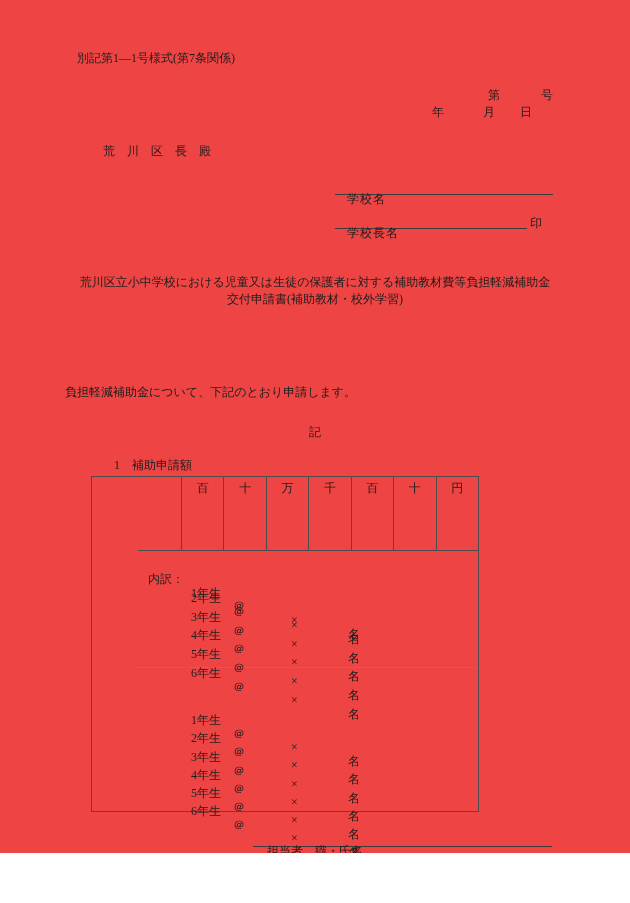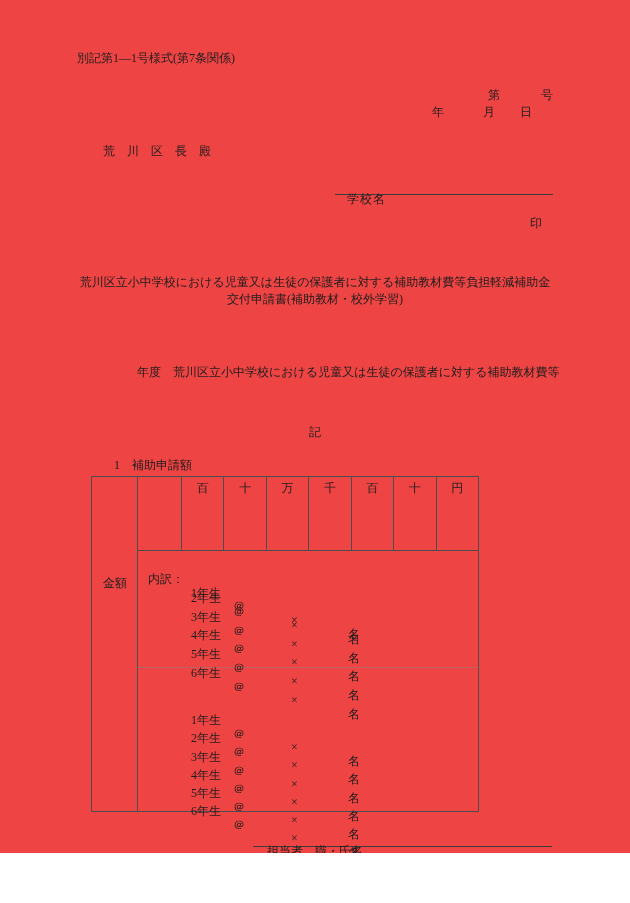--- a/index.html
+++ b/index.html
@@ -38,36 +38,36 @@
   <div class="abs" style="left:432px;top:106px;">年</div>
   <div class="abs" style="left:483px;top:106px;">月</div>
   <div class="abs" style="left:520px;top:106px;">日</div>
 
   <div class="abs f13" style="left:103px;top:145px;">荒　川　区　長　殿</div>
 
   <div class="abs uline" style="left:335px;top:179px;width:218px;height:16px;">
     <span class="f13" style="letter-spacing:1px;">学校名</span>
   </div>
 
+  <div class="abs uline" style="left:335px;top:213px;width:192px;height:16px;">
+    <span class="f13" style="letter-spacing:1px;">学校長名</span>
+  </div>
   <div class="abs" style="left:530px;top:217px;">印</div>
 
   <div class="abs centered" style="top:276px;">荒川区立小中学校における児童又は生徒の保護者に対する補助教材費等負担軽減補助金</div>
   <div class="abs centered" style="top:293px;">交付申請書(補助教材・校外学習)</div>
 
-  <div class="abs" style="left:137px;top:366px;">年度　荒川区立小中学校における児童又は生徒の保護者に対する補助教材費等</div>
+  <div class="abs" style="left:65px;top:386px;">負担軽減補助金について、下記のとおり申請します。</div>
 
   <div class="abs centered" style="top:426px;">記</div>
 
   <div class="abs" style="left:78px;top:459px;margin-left:36px;">1　補助申請額</div>
 
   <div class="tbl">
 
-    <div class="amount-col">
-      <span class="amount-label">金額</span>
-    </div>
 
     <div class="hdr-row">
       <div class="hdr-spacer"></div>
       <div class="hdr-cell">百</div>
       <div class="hdr-cell">十</div>
       <div class="hdr-cell">万</div>
       <div class="hdr-cell">千</div>
       <div class="hdr-cell">百</div>
       <div class="hdr-cell">十</div>
       <div class="hdr-cell">円</div>

